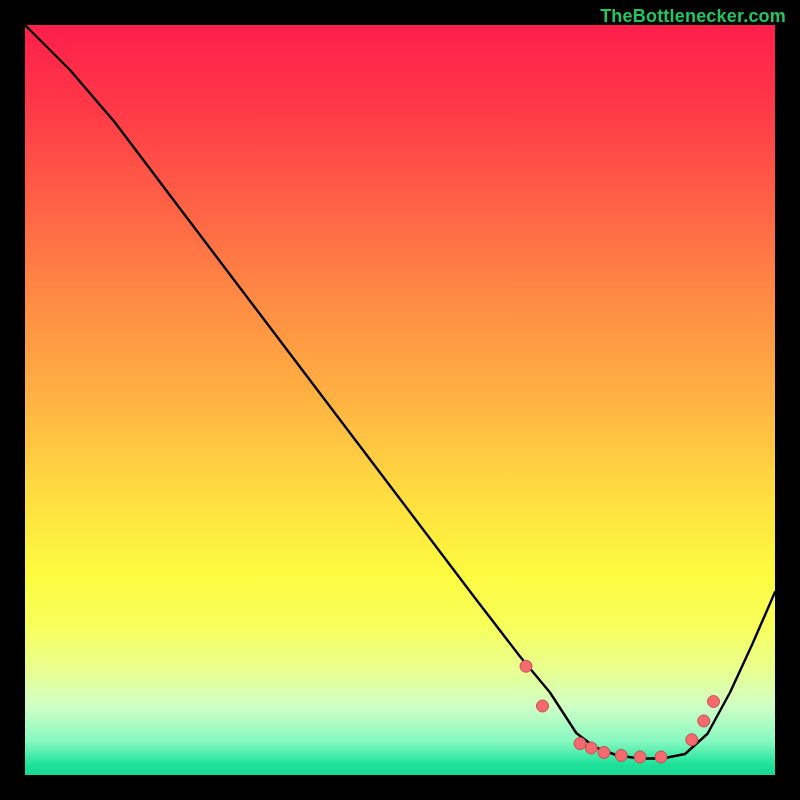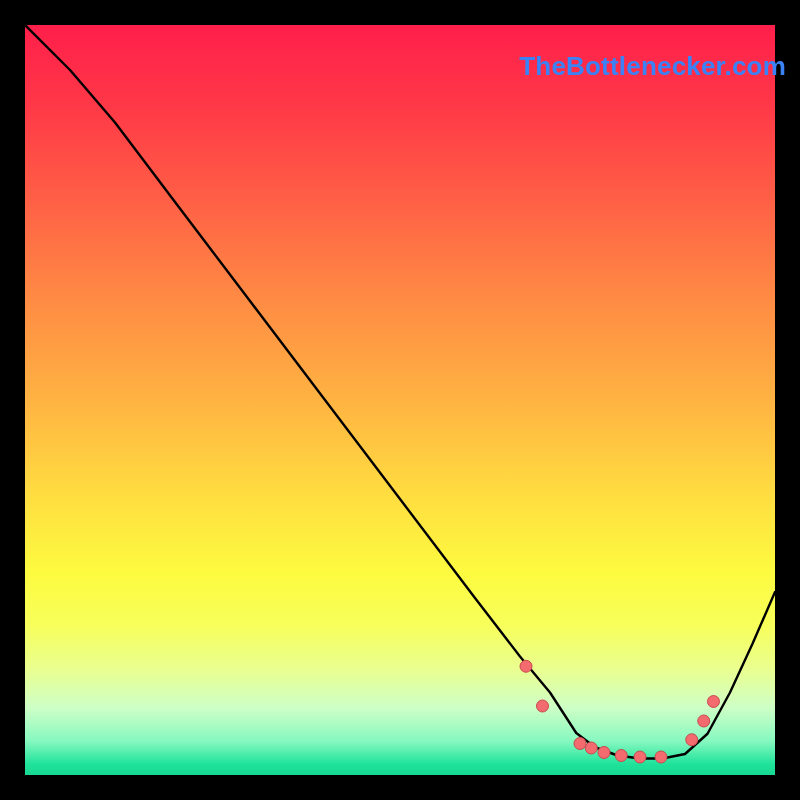--- a/index.html
+++ b/index.html
@@ -14,26 +14,25 @@
   .frame {
     position: relative;
     width: 800px;
     height: 800px;
     background: #000;
   }
   .watermark {
     position: absolute;
     top: 6px;
     right: 14px;
-    color: #3b82f6;
-    font-size: 26px;
+    color: #22c55e;
+    font-size: 18px;
     font-weight: 600;
     letter-spacing: 0.2px;
     z-index: 10;
-    margin-top: 45px;
   }
   .plot-wrap {
     position: absolute;
     left: 25px;
     top: 25px;
     width: 750px;
     height: 750px;
     background: #000;
   }
   svg {

